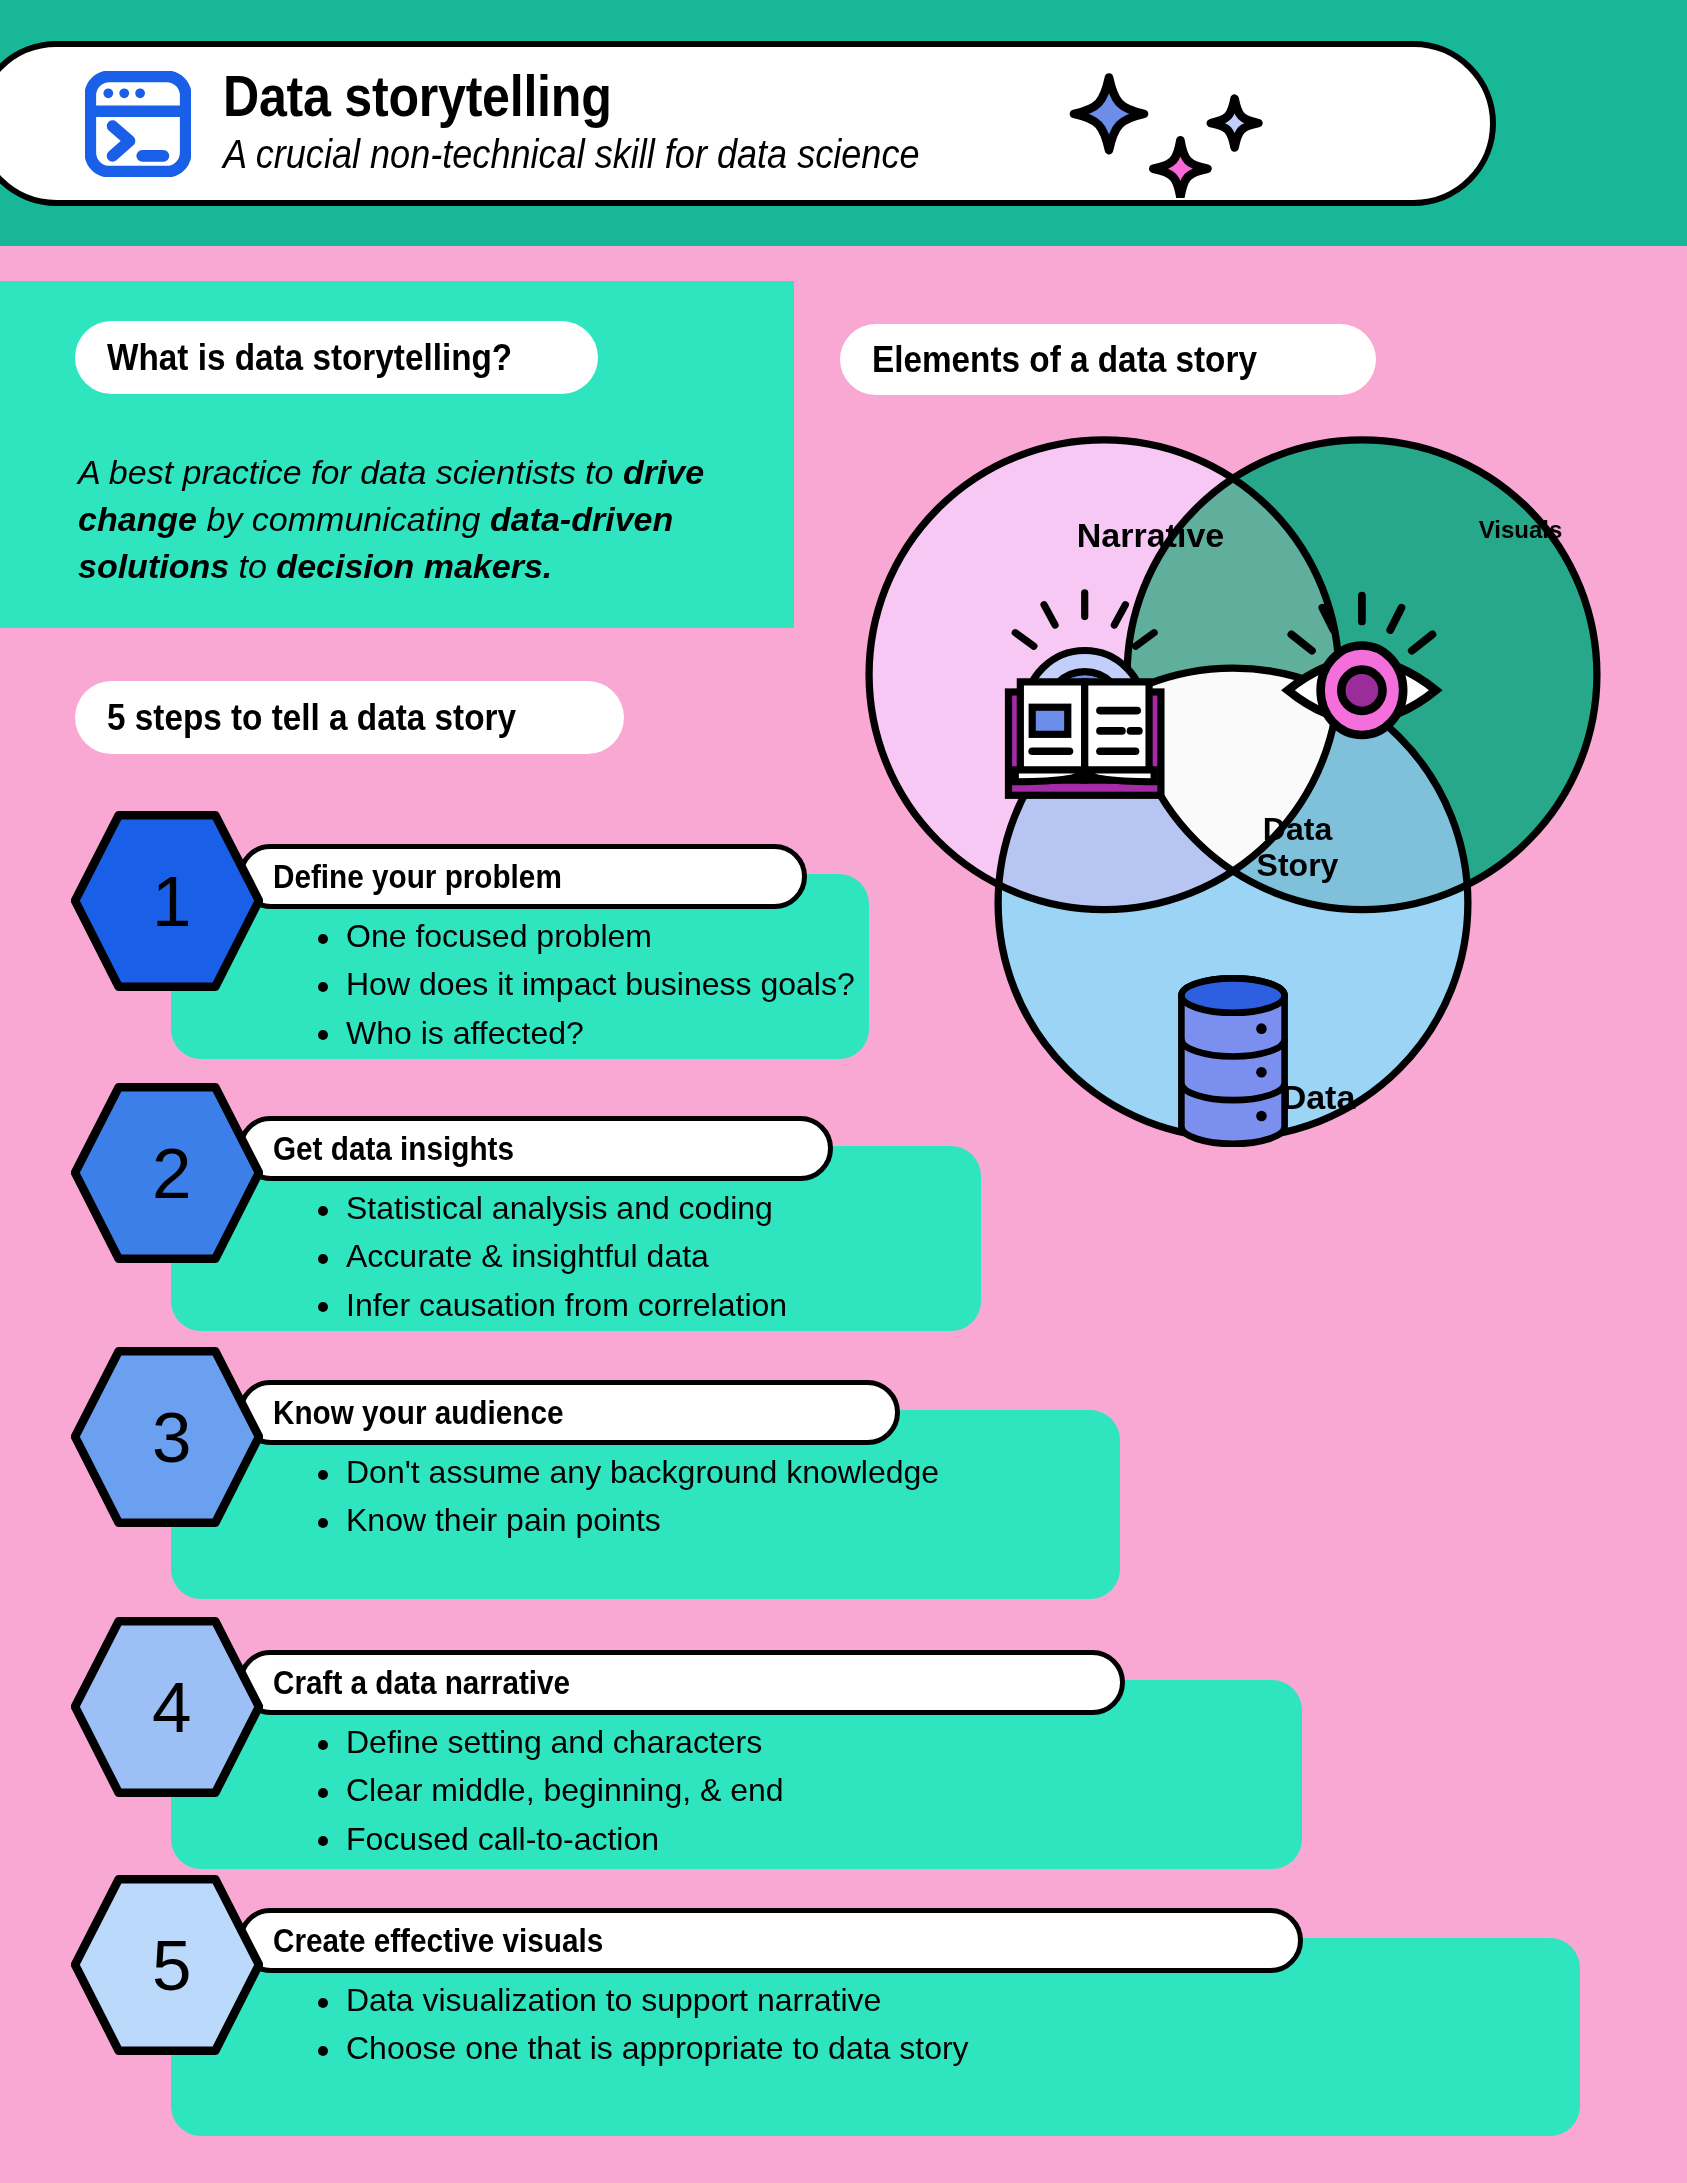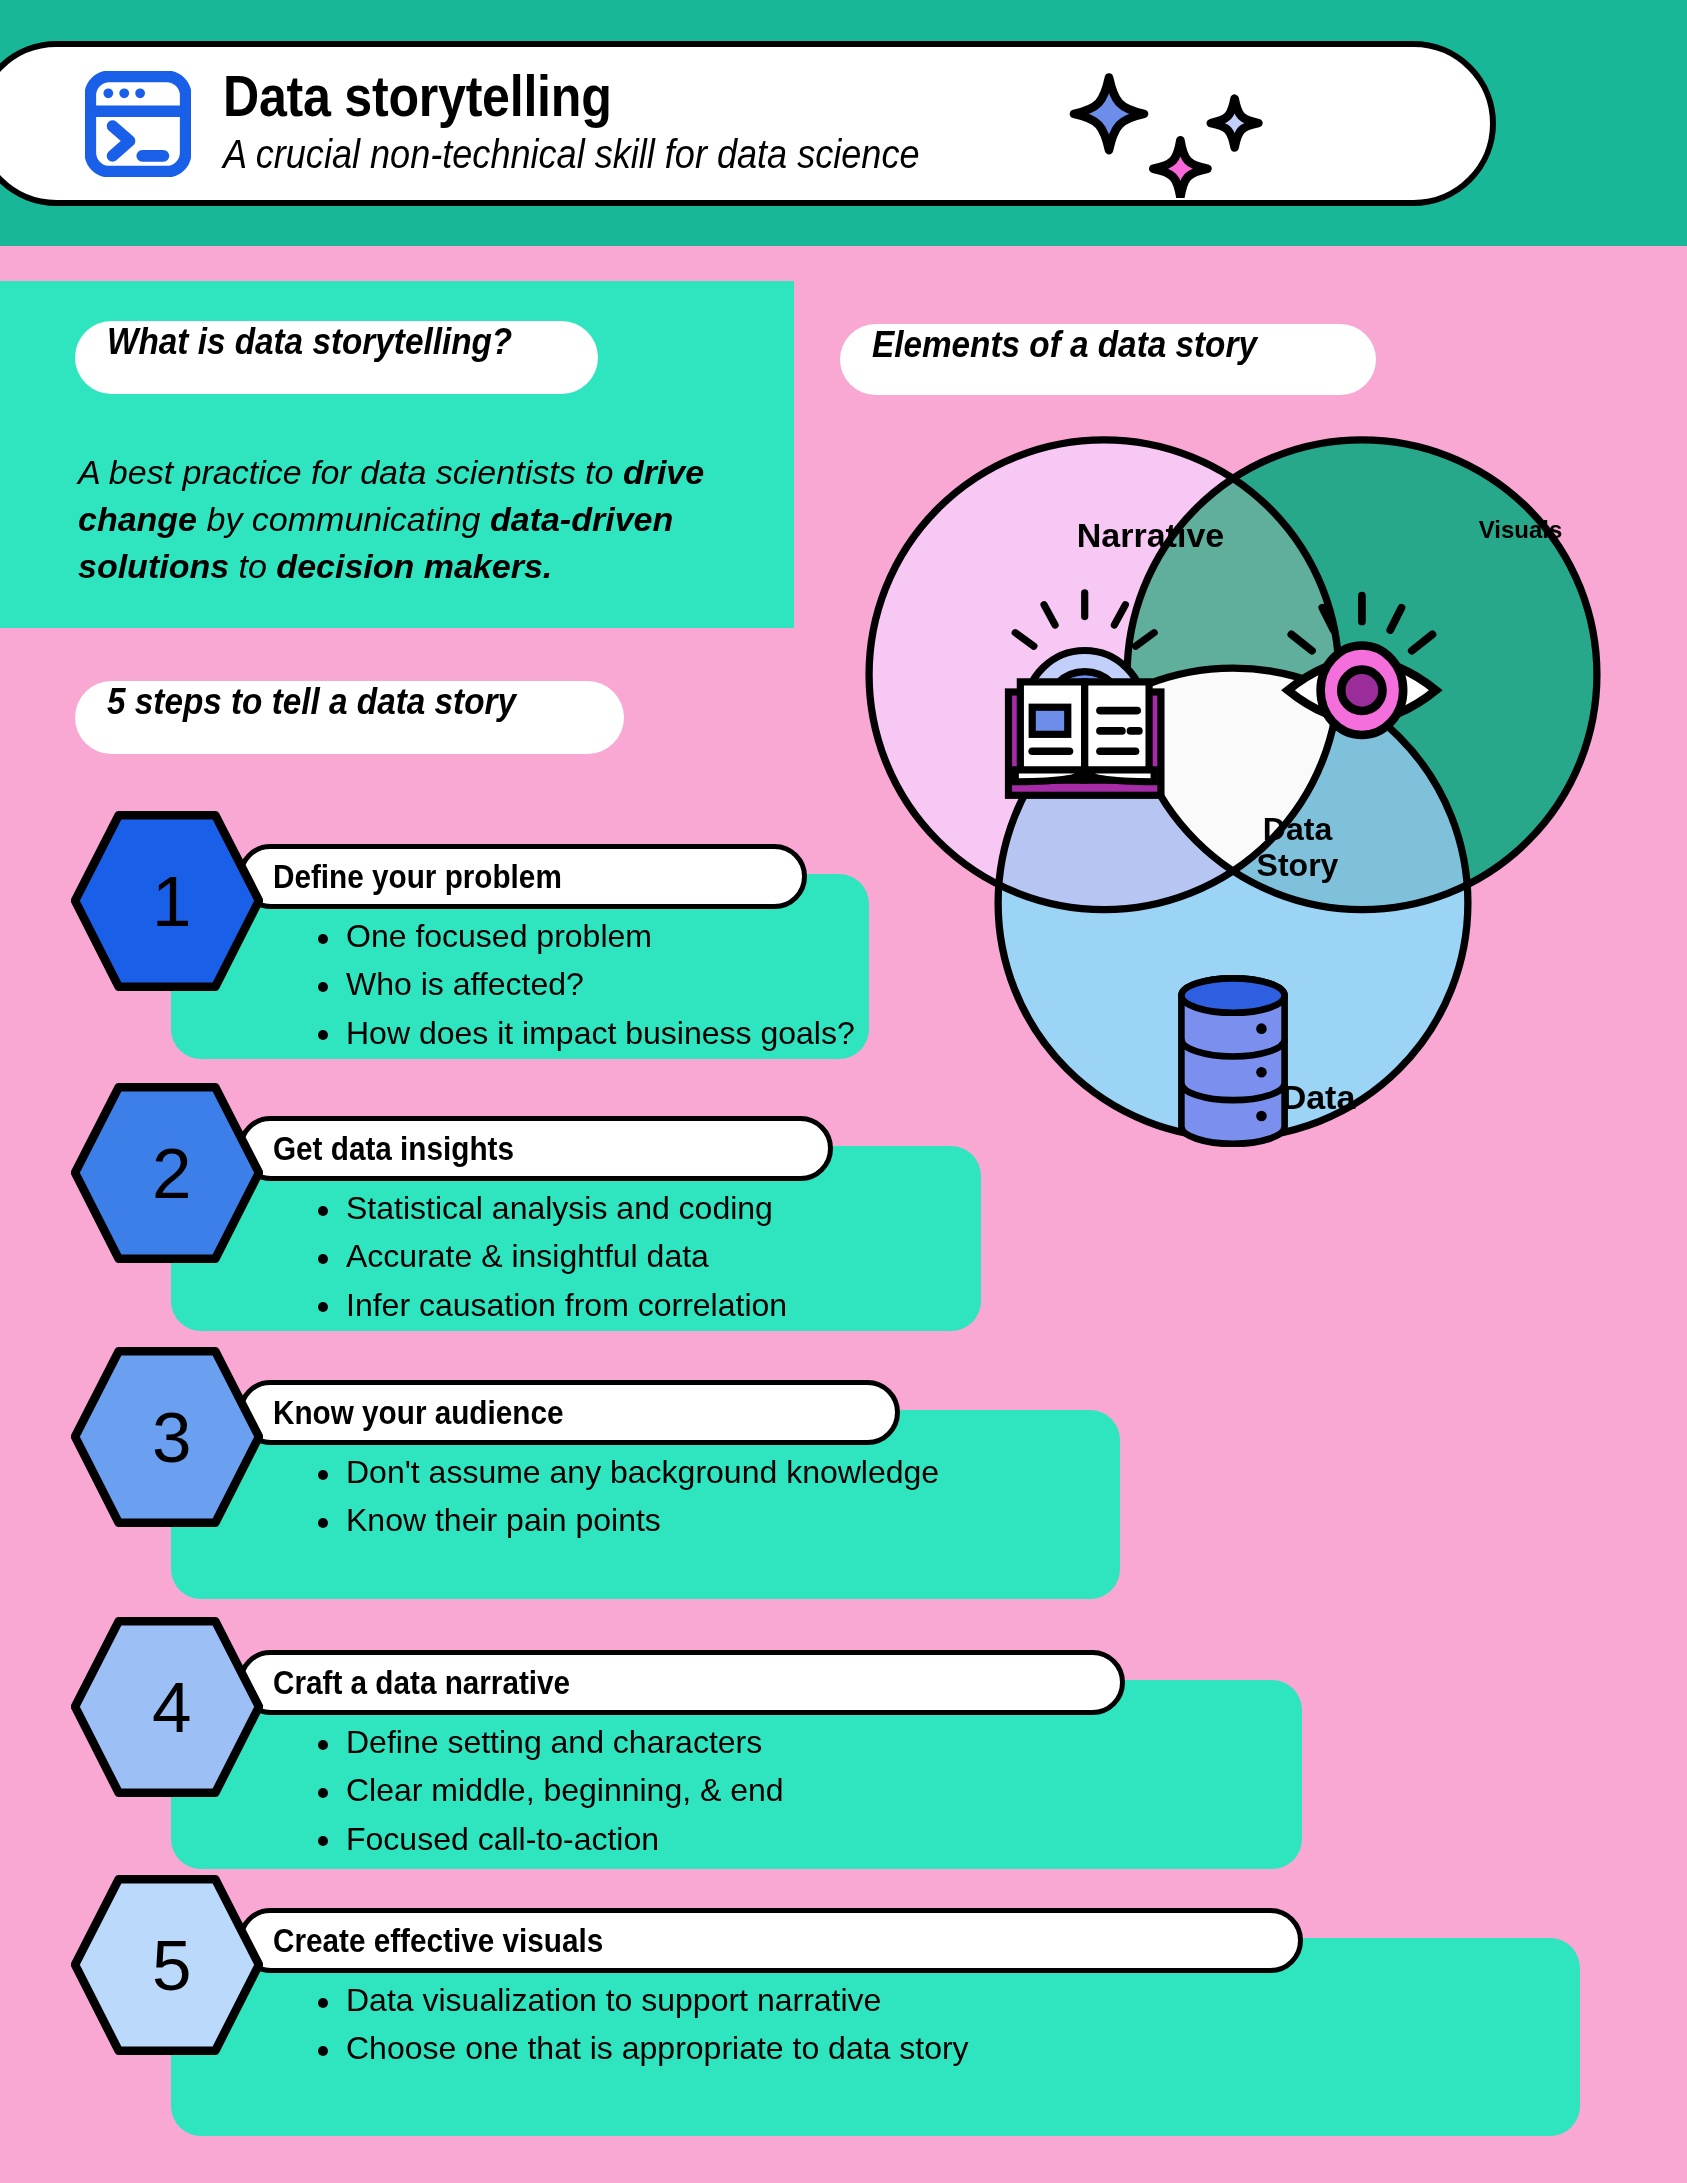--- a/index.html
+++ b/index.html
@@ -79,22 +79,22 @@
     width: 794px; height: 347px;
     background: #2EE5C0;
   }
 
   
   .pill {
     position: absolute;
     background: #ffffff;
     border-radius: 46px;
     display: flex;
+    align-items: center;
     padding: 0 32px;
-    font-style: italic;
   }
   .pill-text {
     font-family: "Liberation Sans Narrow", "Liberation Sans", sans-serif;
     font-size: 37px;
     font-weight: 700;
     color: #000;
     white-space: nowrap;
     transform: scaleX(0.9);
     transform-origin: left center;
   }
@@ -265,22 +265,22 @@
       <span class="step-head-text">Define your problem</span>
     </div>
     <div class="hex" style="top:0;">
       <svg width="192" height="182" viewBox="0 0 290 275">
         <polygon points="72,8 218,8 284,137 218,267 72,267 6,137" fill="#1A5FE8" stroke="#000" stroke-width="13" stroke-linejoin="round"></polygon>
       </svg>
       <div class="hex-num">1</div>
     </div>
     <ul class="bullets" style="top:109px;">
       <li>One focused problem</li>
+      <li>How does it impact business goals?</li>
       <li>Who is affected?</li>
-      <li>How does it impact business goals?</li>
     </ul>
   </div>
 
   <div class="step" style="top:1082px;">
     <div class="step-body" style="top:64px; width:810px; height:185px;"></div>
     <div class="step-head" style="top:34px; width:595px;">
       <span class="step-head-text">Get data insights</span>
     </div>
     <div class="hex" style="top:0;">
       <svg width="192" height="182" viewBox="0 0 290 275">

